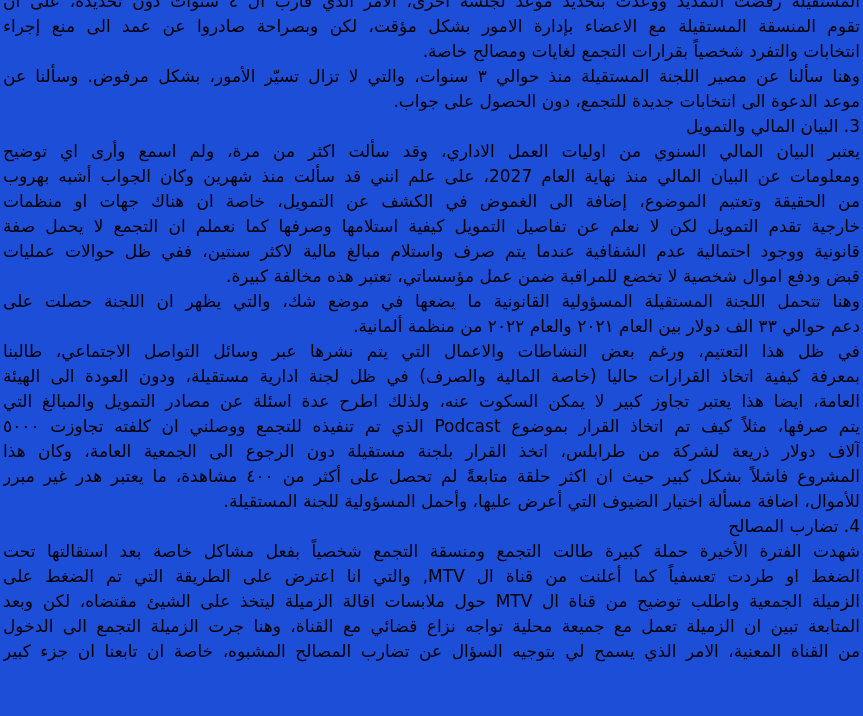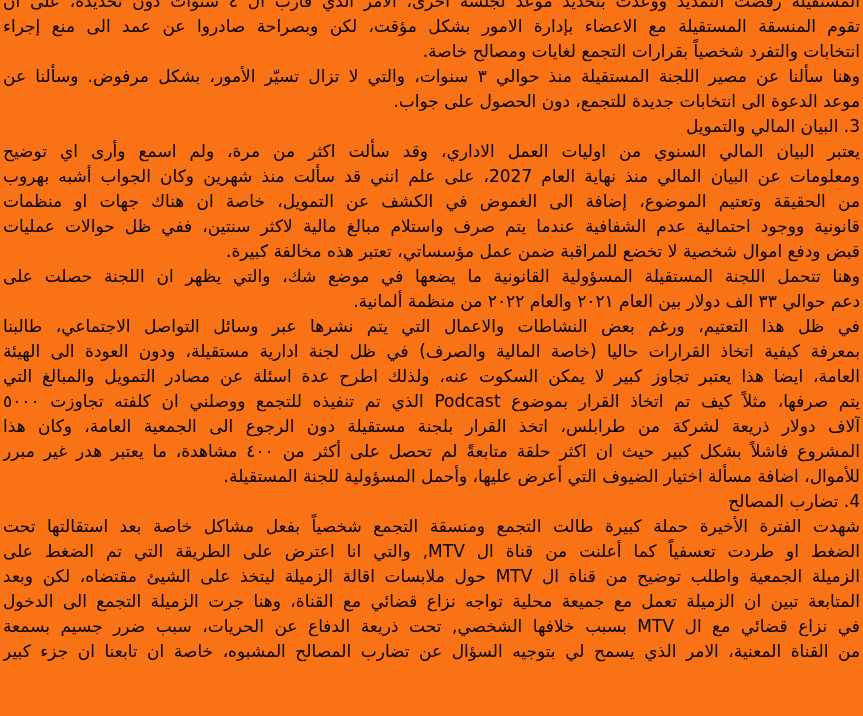--- a/index.html
+++ b/index.html
@@ -4,21 +4,21 @@
 <style>
   html, body {
     margin: 0;
     padding: 0;
     background: #ffffff;
   }
   .page {
     position: relative;
     width: 863px;
     height: 716px;
-    background: #f97316;
+    background: #1d4ed8;
     overflow: hidden;
   }
   .text-block {
     direction: rtl;
     margin-top: -11px;
     padding: 0 3px 0 3px;
     font-family: "DejaVu Sans", sans-serif;
     font-size: 17px;
     line-height: 25px;
     color: #000000;
@@ -41,32 +41,32 @@
   <div class="text-block">
       <div class="line body">المستقيلة رفضت التمديد ووعدت بتحديد موعد لجلسة اخرى، الامر الذي قارب ال ٤ سنوات دون تحديده، على ان</div>
       <div class="line body">تقوم المنسقة المستقيلة مع الاعضاء بإدارة الامور بشكل مؤقت، لكن وبصراحة صادروا عن عمد الى منع إجراء</div>
       <div class="line para-end">انتخابات والتفرد شخصياً بقرارات التجمع لغايات ومصالح خاصة.</div>
       <div class="line body">وهنا سألنا عن مصير اللجنة المستقيلة منذ حوالي ٣ سنوات، والتي لا تزال تسيّر الأمور، بشكل مرفوض. وسألنا عن</div>
       <div class="line para-end">موعد الدعوة الى انتخابات جديدة للتجمع، دون الحصول على جواب.</div>
       <div class="line heading">3. البيان المالي والتمويل</div>
       <div class="line body">يعتبر البيان المالي السنوي من اوليات العمل الاداري، وقد سألت اكثر من مرة، ولم اسمع وأرى اي توضيح</div>
       <div class="line body">ومعلومات عن البيان المالي منذ نهاية العام 2027، على علم انني قد سألت منذ شهرين وكان الجواب أشبه بهروب</div>
       <div class="line body">من الحقيقة وتعتيم الموضوع، إضافة الى الغموض في الكشف عن التمويل، خاصة ان هناك جهات او منظمات</div>
+      <div class="line body">خارجية تقدم التمويل لكن لا نعلم عن تفاصيل التمويل كيفية استلامها وصرفها كما نعملم ان التجمع لا يحمل صفة</div>
       <div class="line body">قانونية ووجود احتمالية عدم الشفافية عندما يتم صرف واستلام مبالغ مالية لاكثر سنتين، ففي ظل حوالات عمليات</div>
       <div class="line para-end">قبض ودفع اموال شخصية لا تخضع للمراقبة ضمن عمل مؤسساتي، تعتبر هذه مخالفة كبيرة.</div>
       <div class="line body">وهنا تتحمل اللجنة المستقيلة المسؤولية القانونية ما يضعها في موضع شك، والتي يظهر ان اللجنة حصلت على</div>
       <div class="line para-end">دعم حوالي ٣٣ الف دولار بين العام ٢٠٢١ والعام ٢٠٢٢ من منظمة ألمانية.</div>
       <div class="line body">في ظل هذا التعتيم، ورغم بعض النشاطات والاعمال التي يتم نشرها عبر وسائل التواصل الاجتماعي، طالبنا</div>
       <div class="line body">بمعرفة كيفية اتخاذ القرارات حاليا (خاصة المالية والصرف) في ظل لجنة ادارية مستقيلة، ودون العودة الى الهيئة</div>
       <div class="line body">العامة، ايضا هذا يعتبر تجاوز كبير لا يمكن السكوت عنه، ولذلك اطرح عدة اسئلة عن مصادر التمويل والمبالغ التي</div>
       <div class="line body">يتم صرفها، مثلاً كيف تم اتخاذ القرار بموضوع Podcast الذي تم تنفيذه للتجمع ووصلني ان كلفته تجاوزت ٥٠٠٠</div>
       <div class="line body">آلاف دولار ذريعة لشركة من طرابلس، اتخذ القرار بلجنة مستقيلة دون الرجوع الى الجمعية العامة، وكان هذا</div>
       <div class="line body">المشروع فاشلاً بشكل كبير حيث ان اكثر حلقة متابعةً لم تحصل على أكثر من ٤٠٠ مشاهدة، ما يعتبر هدر غير مبرر</div>
       <div class="line para-end">للأموال، اضافة مسألة اختيار الضيوف التي أعرض عليها، وأحمل المسؤولية للجنة المستقيلة.</div>
       <div class="line heading">4. تضارب المصالح</div>
       <div class="line body">شهدت الفترة الأخيرة حملة كبيرة طالت التجمع ومنسقة التجمع شخصياً بفعل مشاكل خاصة بعد استقالتها تحت</div>
       <div class="line body">الضغط او طردت تعسفياً كما أعلنت من قناة ال MTV, والتي انا اعترض على الطريقة التي تم الضغط على</div>
       <div class="line body">الزميلة الجمعية واطلب توضيح من قناة ال MTV حول ملابسات اقالة الزميلة ليتخذ على الشيئ مقتضاه، لكن وبعد</div>
       <div class="line body">المتابعة تبين ان الزميلة تعمل مع جميعة محلية تواجه نزاع قضائي مع القناة، وهنا جرت الزميلة التجمع الى الدخول</div>
-      <div class="line body">في نزاع قضائي مع ال MTV بسبب خلافها الشخصي, تحت ذريعة الدفاع عن الحريات، سبب ضرر جسيم بسمعة</div>
       <div class="line body">من القناة المعنية، الامر الذي يسمح لي بتوجيه السؤال عن تضارب المصالح المشبوه، خاصة ان تابعنا ان جزء كبير</div>
     </div>
 </div>
 
 </body></html>

